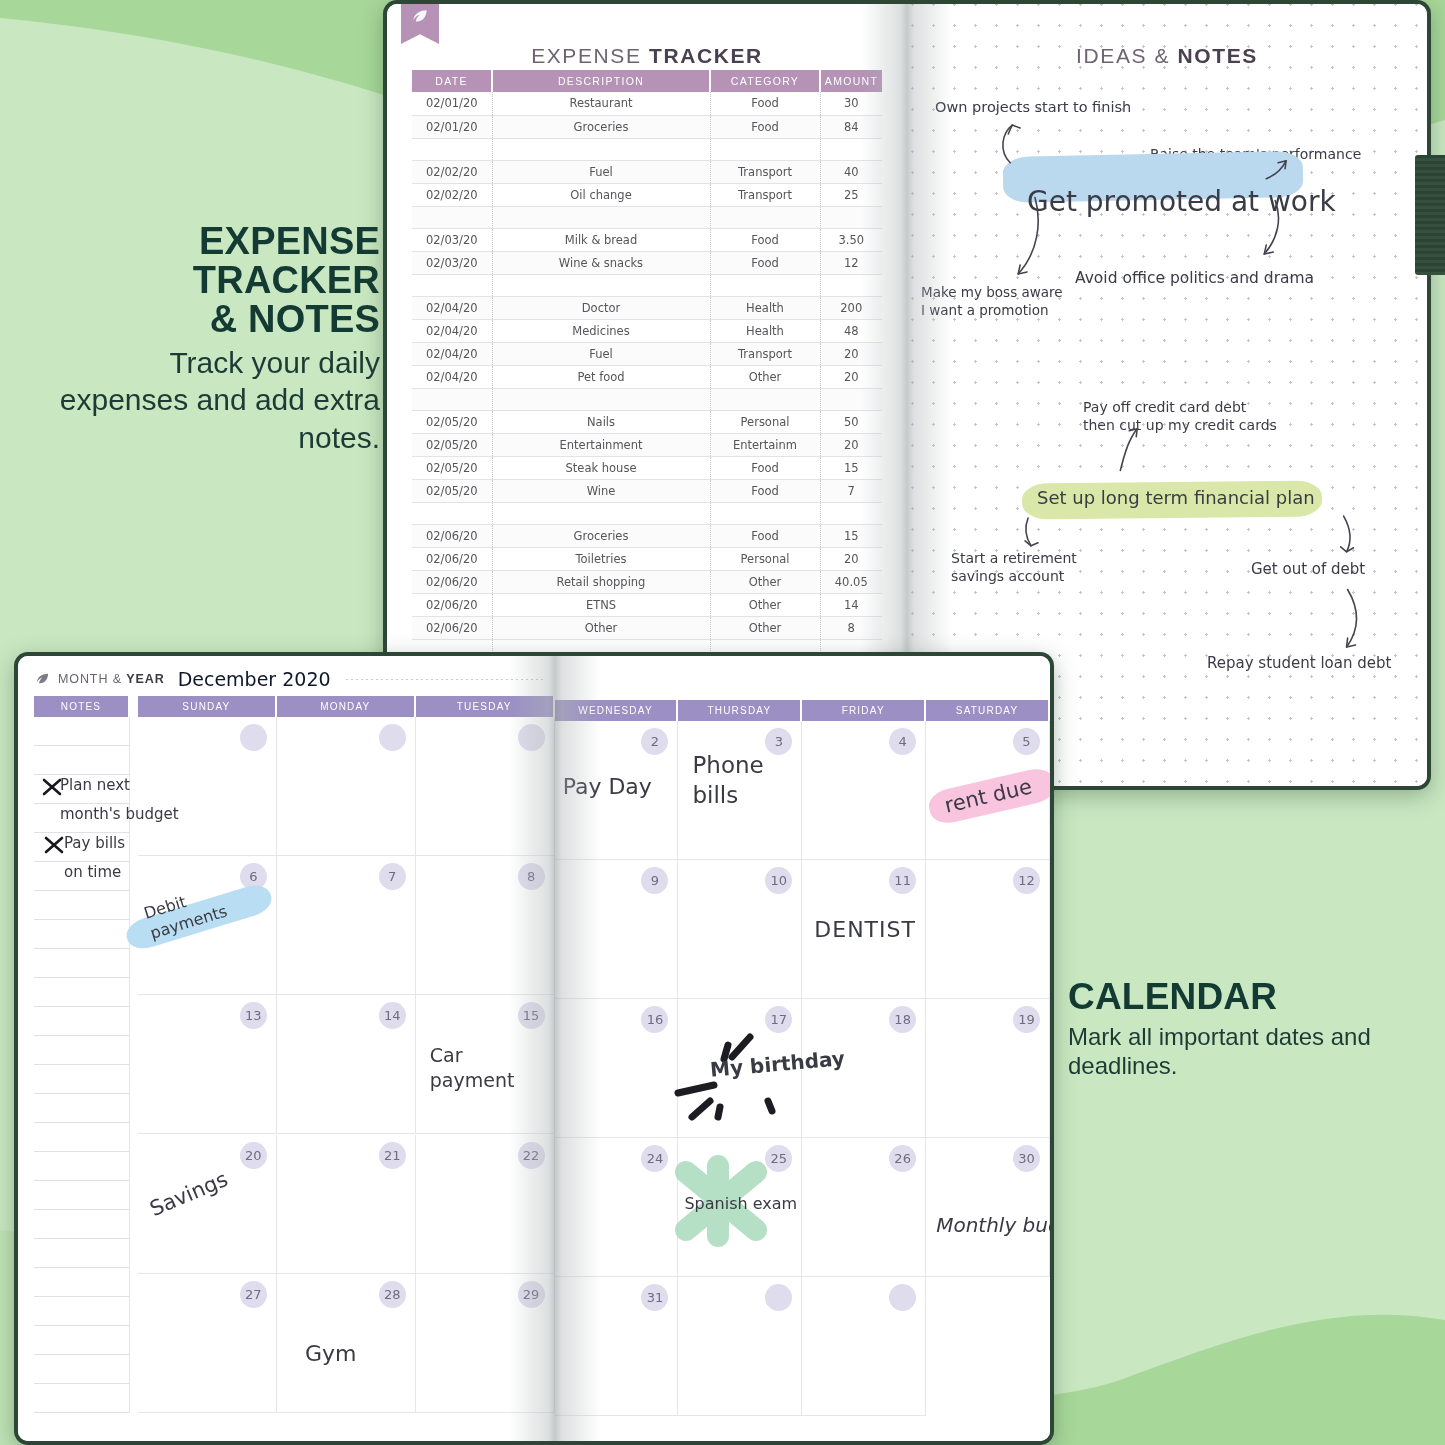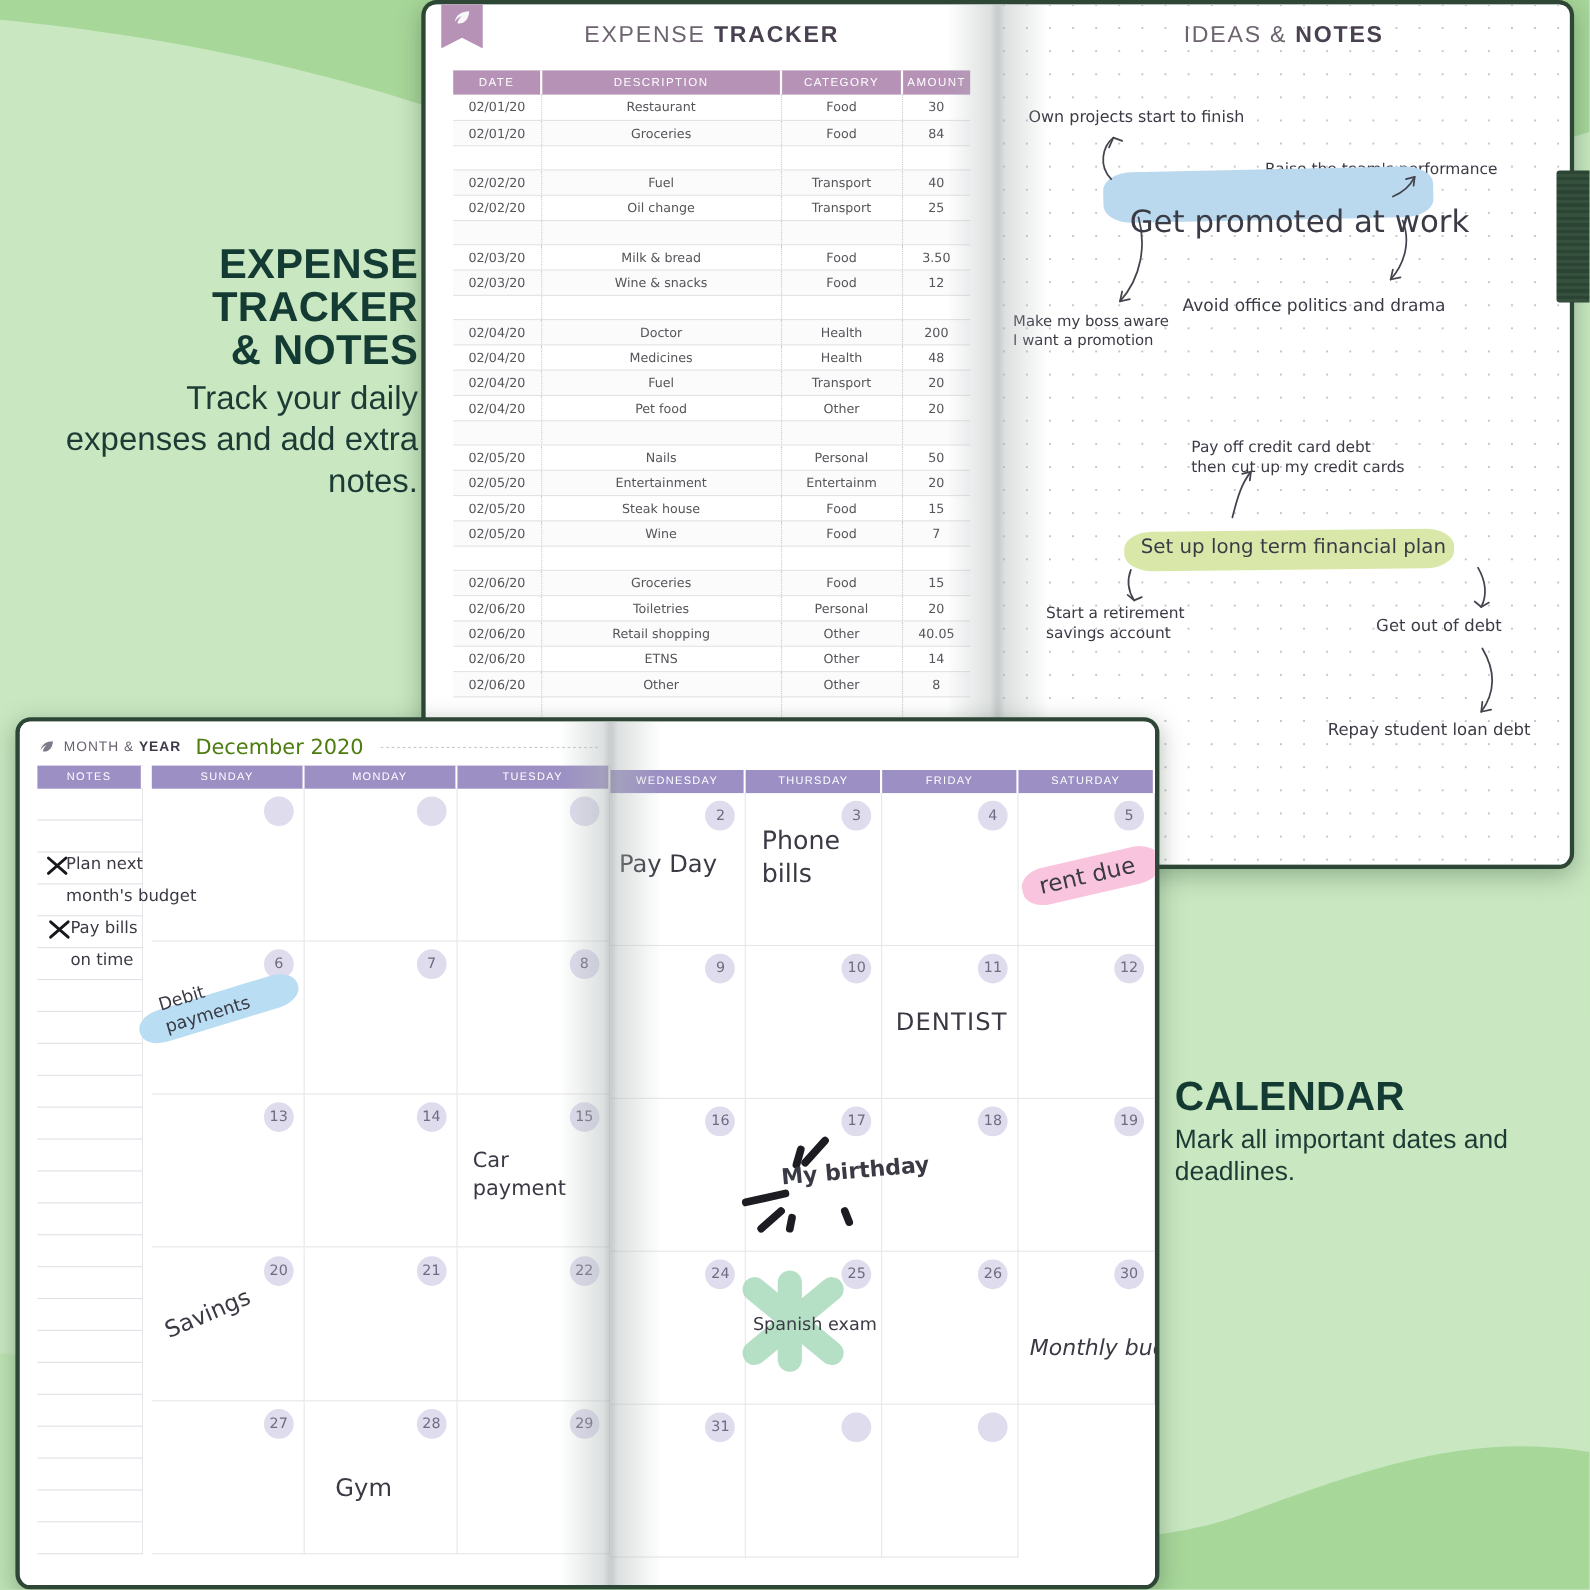--- a/index.html
+++ b/index.html
@@ -51,27 +51,27 @@
 
   .ribbon {
     position: absolute; left: 14px; top: -4px; width: 38px; height: 44px;
     background: #b592b6;
     clip-path: polygon(0 0, 100% 0, 100% 100%, 50% 78%, 0 100%);
     z-index: 6;
   }
   .ribbon svg { position: absolute; left: 9px; top: 7px; }
 
   .sheet-title {
-    text-align: center; padding-top: 16px;
+    text-align: center; padding-top: 40px;
     font-size: 21px; letter-spacing: 1.6px; color: #6d6470; font-weight: 400;
   }
   .sheet-title b { color: #4a4150; font-weight: 700; }
 
   
-  .etable { width: 470px; margin: 20px auto 0; border-collapse: collapse; }
+  .etable { width: 470px; margin: 2px auto 0; border-collapse: collapse; }
   .etable th {
     background: #b592b6; color: #fff; font-size: 10.5px; font-weight: 400;
     letter-spacing: 1.3px; padding: 5px 0; text-align: center;
     border-right: 2px solid #fff;
   }
   .etable th:last-child { border-right: none; }
   .etable td {
     font-family: "DejaVu Sans", sans-serif;
     font-size: 11.5px; color: #55555a; text-align: center;
     height: 23px; padding: 0 2px;
@@ -114,21 +114,21 @@
   #cal-left  { width: 52%; }
   #cal-right { width: 48%; }
 
   .cal-head {
     display: flex; align-items: center; gap: 7px;
     padding: 12px 10px 6px 16px;
   }
   .cal-head .lbl { font-size: 12.5px; letter-spacing: .9px; color: #6a6270; }
   .cal-head .lbl b { color: #3f3848; }
   .cal-head .month {
-    font-family: "DejaVu Sans", sans-serif; font-size: 19px; color: #4d7c0f;
+    font-family: "DejaVu Sans", sans-serif; font-size: 19px; color: #0f172a;
     margin-left: 6px;
   }
   .cal-head .dots {
     flex: 1; height: 1px; margin-left: 8px;
     background-image: linear-gradient(to right,#c9c9cf 48%, transparent 0);
     background-size: 5px 1px; background-repeat: repeat-x;
   }
 
   .colhead {
     background: #9b8fc4; color: #fff; font-size: 10px; letter-spacing: 1.2px;

